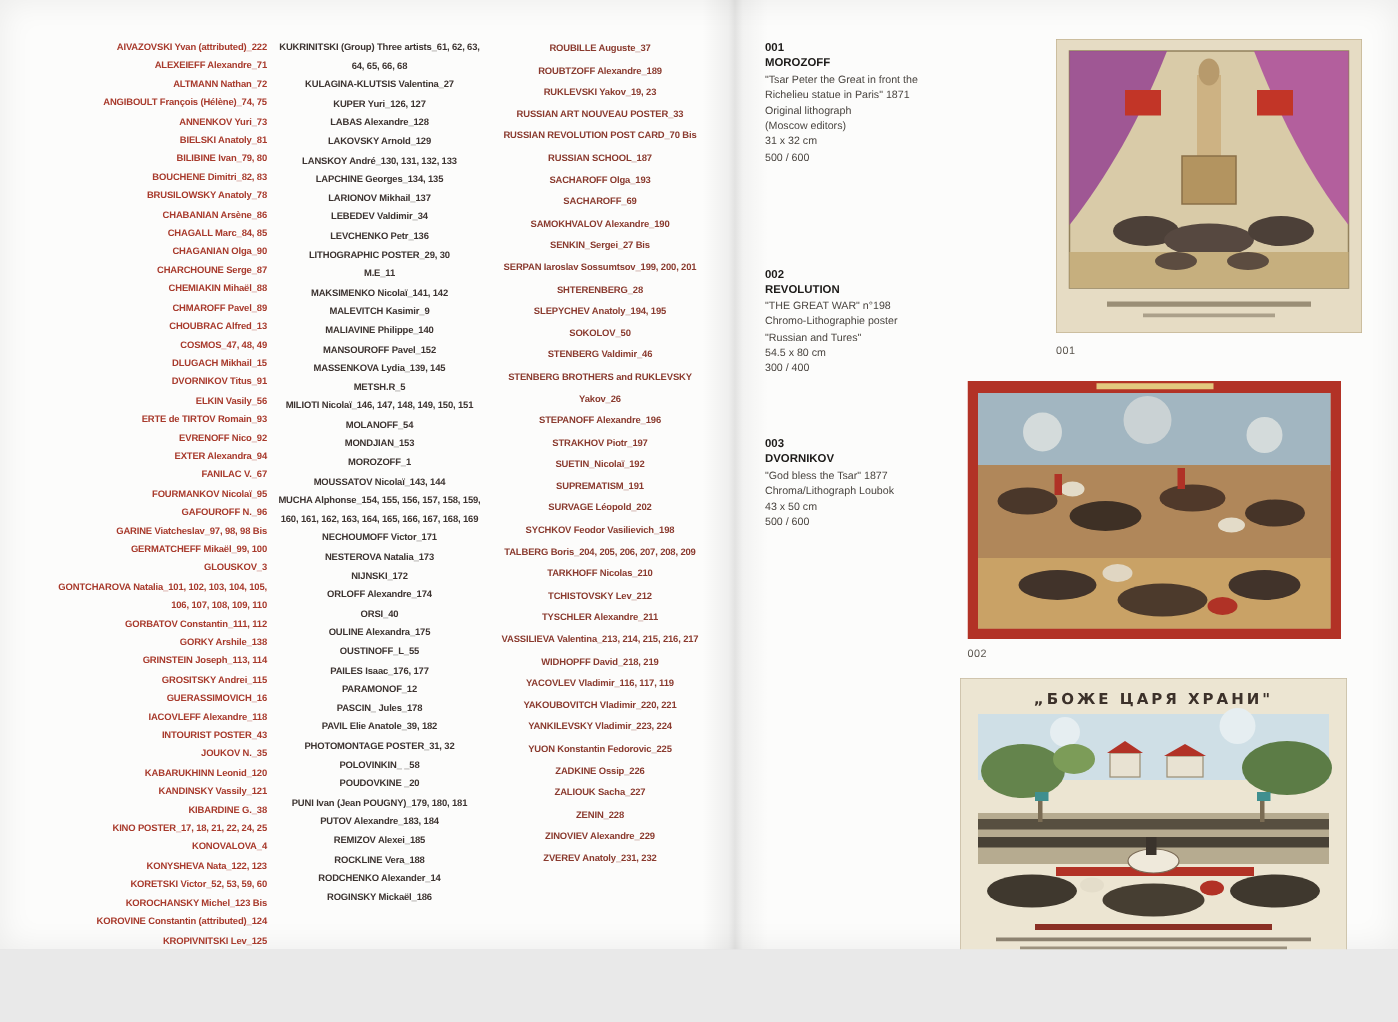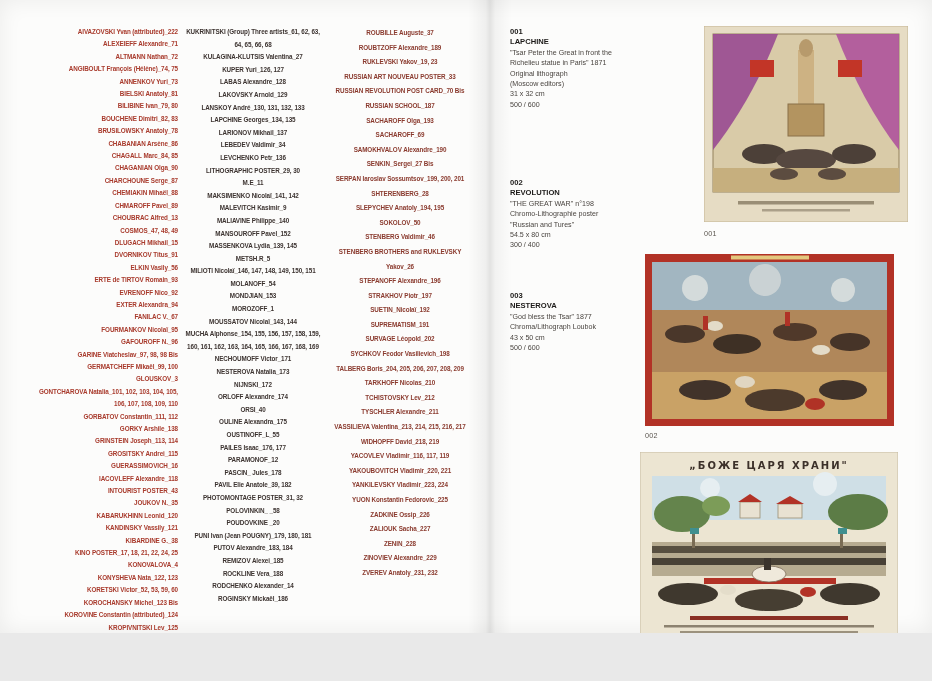--- a/index.html
+++ b/index.html
@@ -187,40 +187,40 @@
       <div class="entry">ZALIOUK Sacha_227</div>
       <div class="entry">ZENIN_228</div>
       <div class="entry">ZINOVIEV Alexandre_229</div>
       <div class="entry">ZVEREV Anatoly_231, 232</div>
     </div>
 
   <div class="spine"></div>
 
   <div class="lot lot-1">
     <div class="lot-number">001</div>
-    <div class="lot-artist">LAPCHINE</div>
+    <div class="lot-artist">MOROZOFF</div>
     <div class="lot-desc">"Tsar Peter the Great in front the
 Richelieu statue in Paris" 1871
 Original lithograph
 (Moscow editors)
 31 x 32 cm
 500 / 600</div>
   </div>
   <div class="lot lot-2">
     <div class="lot-number">002</div>
     <div class="lot-artist">REVOLUTION</div>
     <div class="lot-desc">"THE GREAT WAR" n°198
 Chromo-Lithographie poster
 "Russian and Tures"
 54.5 x 80 cm
 300 / 400</div>
   </div>
   <div class="lot lot-3">
     <div class="lot-number">003</div>
-    <div class="lot-artist">NESTEROVA</div>
+    <div class="lot-artist">DVORNIKOV</div>
     <div class="lot-desc">"God bless the Tsar" 1877
 Chroma/Lithograph Loubok
 43 x 50 cm
 500 / 600</div>
   </div>
 
   <svg class="artwork art-1" width="204" height="196">
     <rect x="0" y="0" width="204" height="196" fill="#e6dcc4" stroke="#c3b493" stroke-width="1"></rect>
     <rect x="9" y="8" width="186" height="158" fill="#d9cba8" stroke="#93815c" stroke-width="1"></rect>
     <path d="M9,8 L74,8 C56,54 34,92 9,124 Z" fill="#9a4d92" opacity="0.92"></path>

